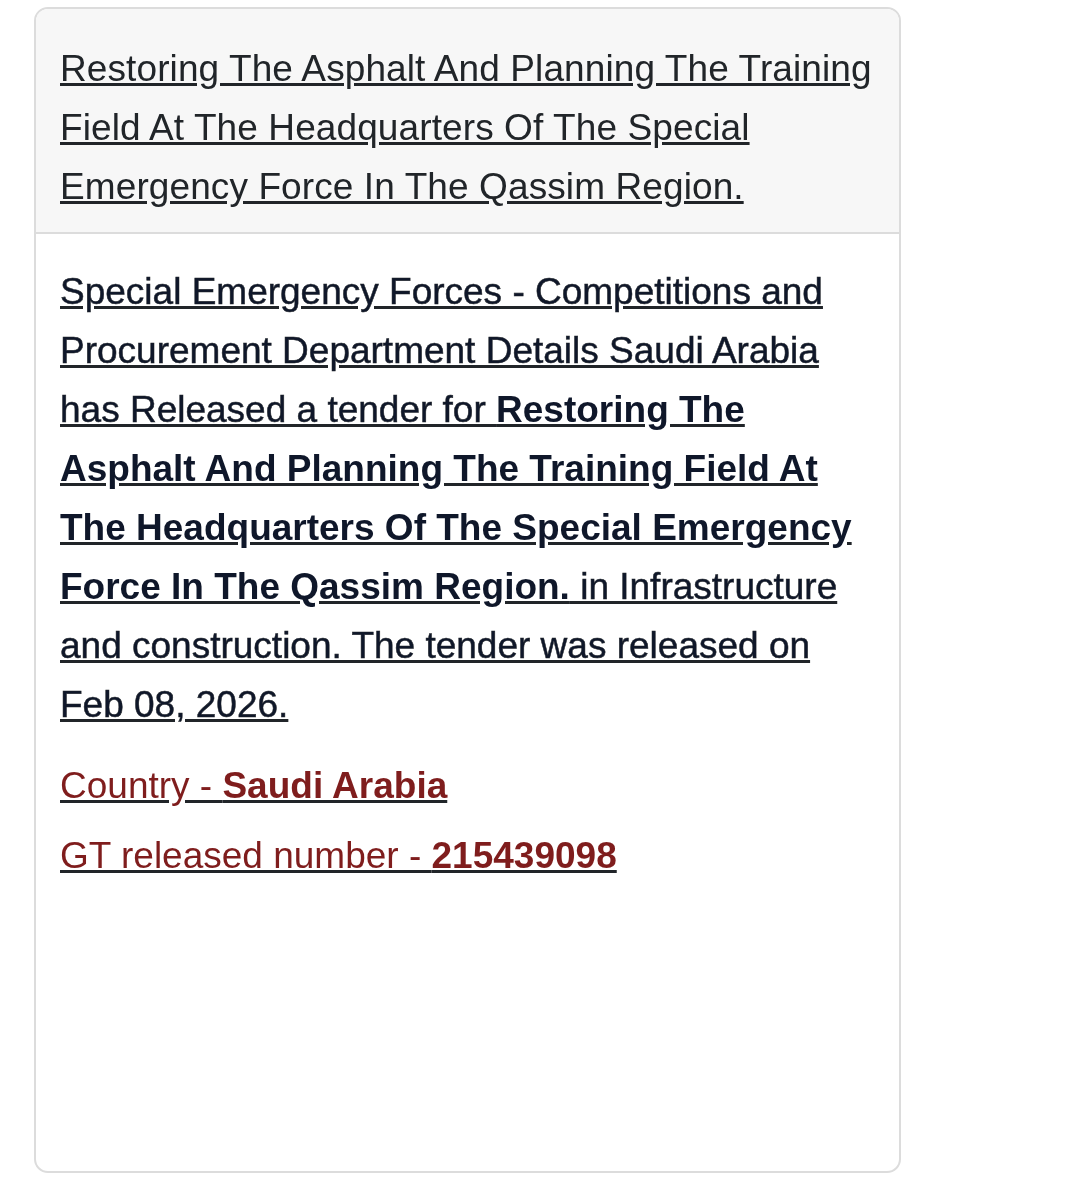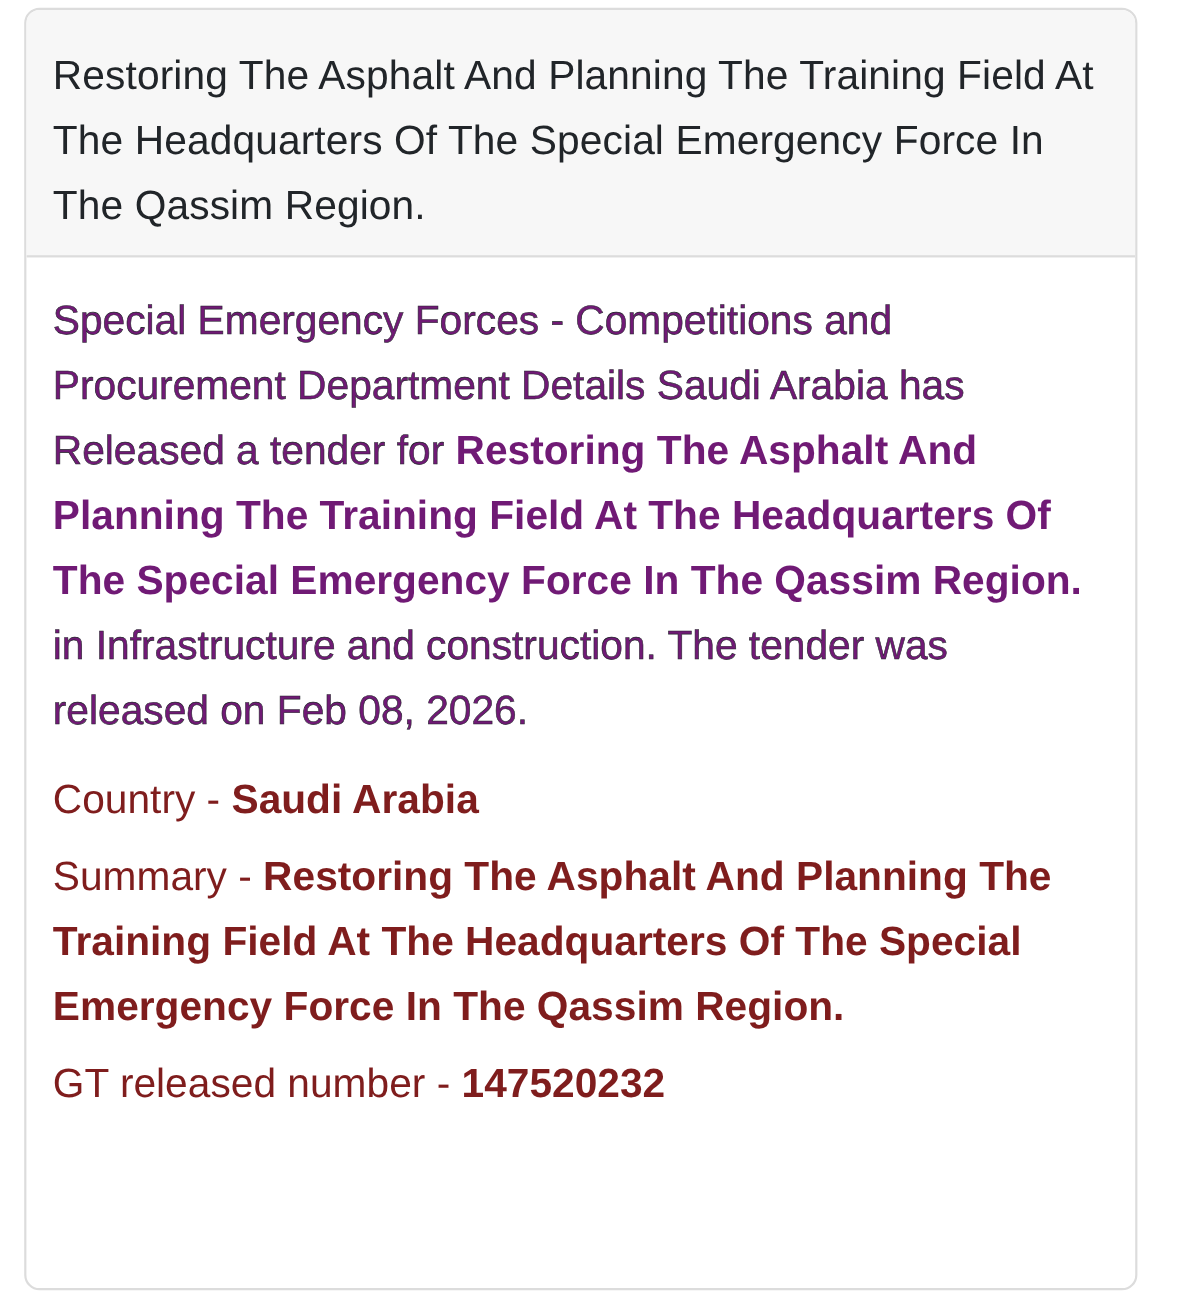--- a/index.html
+++ b/index.html
@@ -9,28 +9,29 @@
       background: #ffffff;
       overflow: hidden;
     }
     body {
       font-family: "Liberation Sans", "DejaVu Sans", sans-serif;
       color: #212529;
       position: relative;
     }
     .card {
       position: absolute;
-      left: 22px;
+      left: 34px;
       top: 7px;
-      width: 1012px;
+      width: 867px;
       height: 1166px;
       border: 2px solid #dcdcdc;
       border-radius: 14px;
       background: #ffffff;
       overflow: hidden;
+      text-decoration: underline;
     }
     .card-header {
       background: #f7f7f7;
       border-bottom: 2px solid #dcdcdc;
       height: 225px;
       padding: 30px 24px 0 24px;
     }
     .card-title {
       font-size: 37px;
       line-height: 59px;
@@ -38,21 +39,21 @@
       color: #212529;
       letter-spacing: 0.1px;
     }
     .card-body {
       padding: 28px 24px 0 24px;
     }
     .description {
       font-size: 37px;
       line-height: 59px;
       font-weight: 400;
-      color: #701a75;
+      color: #0f172a;
       -webkit-text-stroke: 0.5px #212529;
     }
     .description b {
       font-weight: 700;
       -webkit-text-stroke: 0;
     }
     .field {
       font-size: 37px;
       line-height: 59px;
       color: #7f1d1d;
@@ -66,16 +67,15 @@
 <body>
 
 <div class="card">
   <div class="card-header">
     <div class="card-title">Restoring The Asphalt And Planning The Training Field At The Headquarters Of The Special Emergency Force In The Qassim Region.</div>
   </div>
   <div class="card-body">
     <p class="description"><span>Special Emergency Forces - Competitions and Procurement Department Details Saudi Arabia has Released a tender for </span><b>Restoring The Asphalt And Planning The Training Field At The Headquarters Of The Special Emergency Force In The Qassim Region.</b><span> in Infrastructure and construction. The tender was released on Feb 08, 2026.</span></p>
 
     <div class="field first"><span>Country - </span><b>Saudi Arabia</b></div>
-    <div class="field"><span>Summary - </span><b>Restoring The Asphalt And Planning The Training Field At The Headquarters Of The Special Emergency Force In The Qassim Region.</b></div>
-    <div class="field"><span>GT released number - </span><b>147520232</b></div>
+    <div class="field"><span>GT released number - </span><b>215439098</b></div>
   </div>
 </div>
 
 </body></html>

